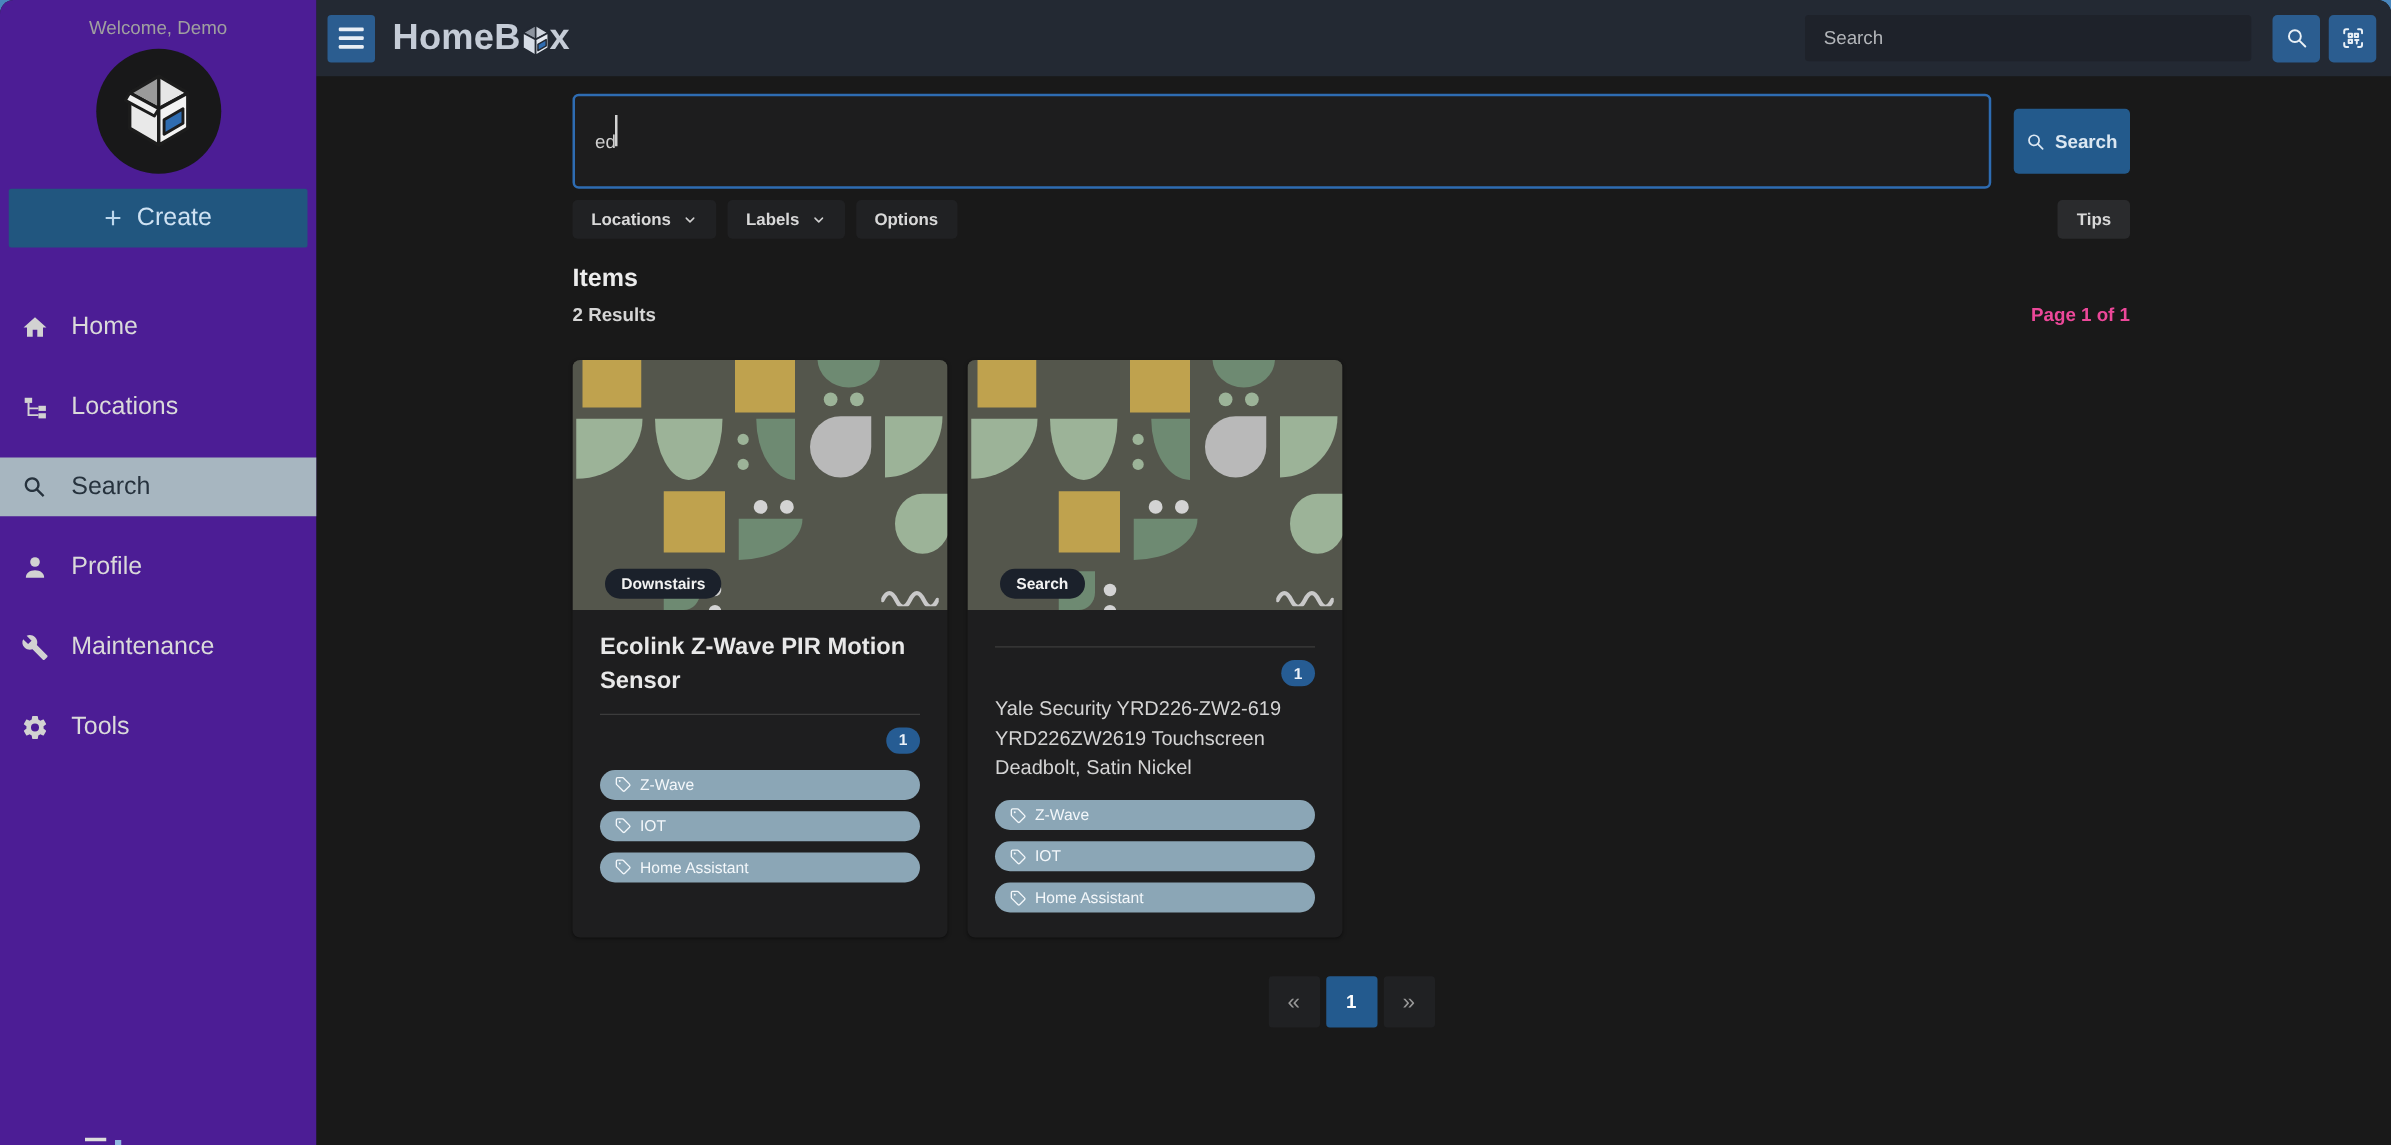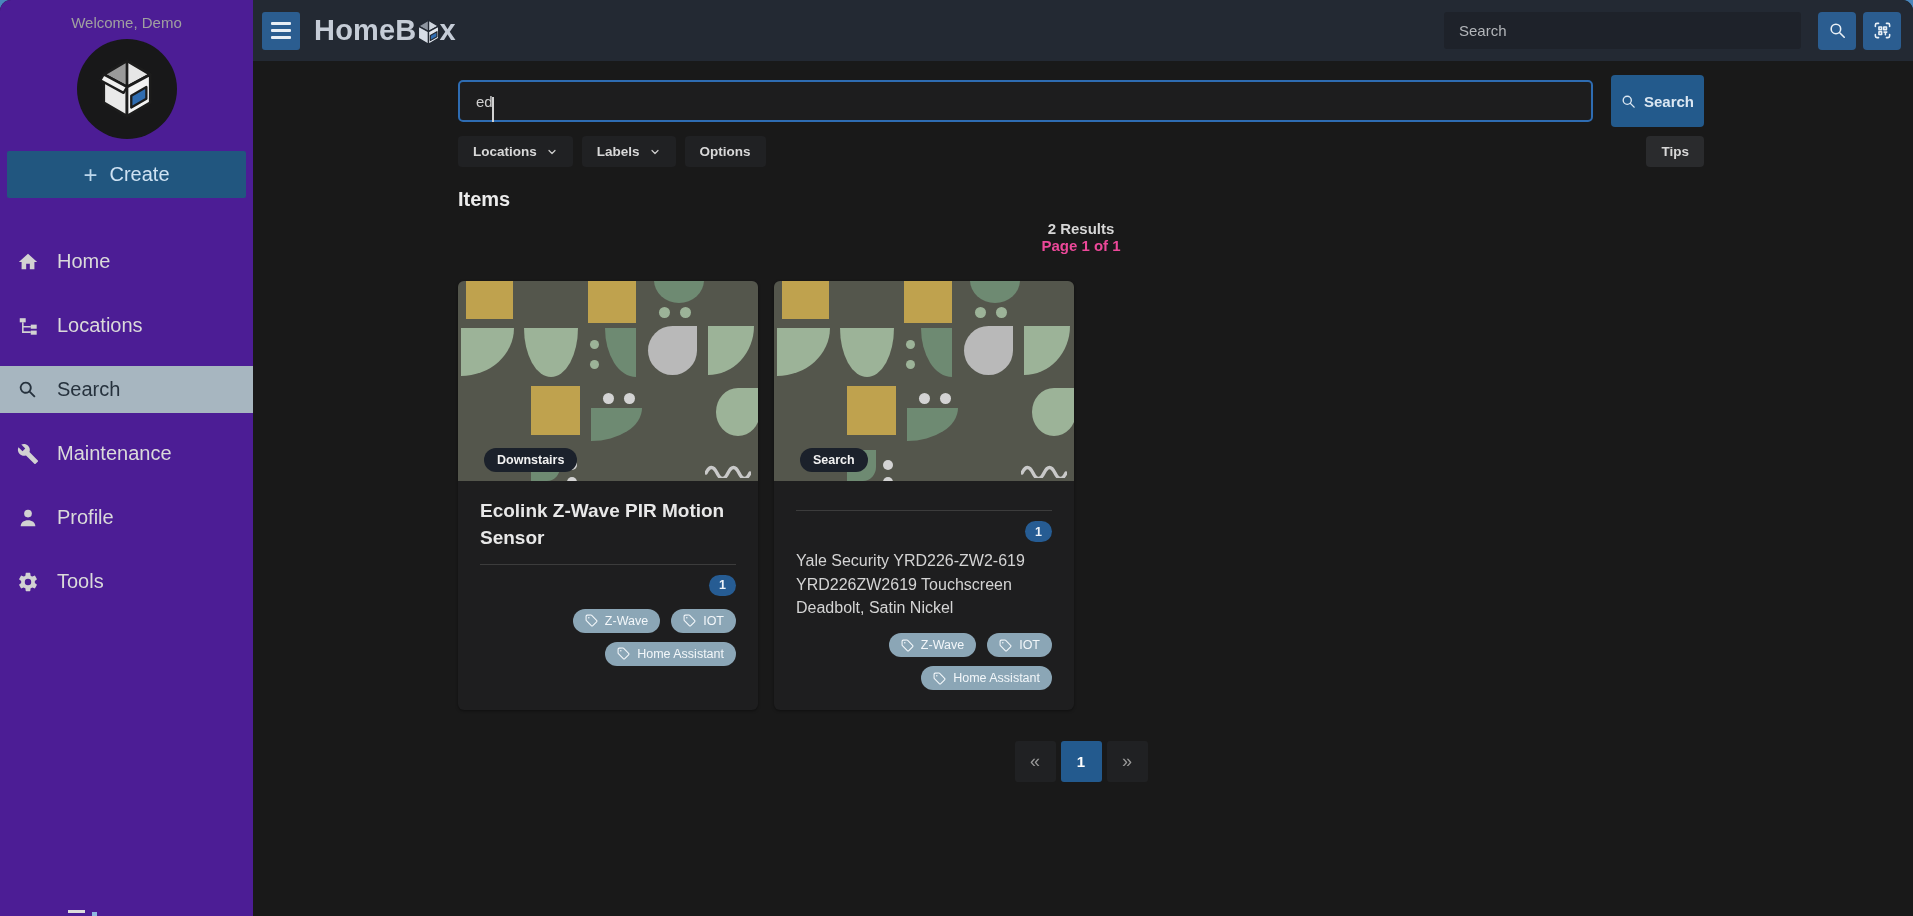--- a/index.html
+++ b/index.html
@@ -114,21 +114,21 @@
   .icon-btn svg { width: 19px; height: 19px; stroke: #e9f0f6; fill: none; stroke-width: 2; stroke-linecap: round; stroke-linejoin: round; }
 
   
   .main {
     position: absolute; top: 61px; left: 253px; right: 0; bottom: 0;
     padding: 14px 209px 0 205px;
     overflow: hidden;
   }
   .search-row { display: flex; align-items: center; gap: 18px; }
   .main-search-wrap {
-    position: relative; flex: 1; height: 42px;
+    position: relative; flex: 1; height: 76px;
     border: 2px solid #2e6cb2; border-radius: 5px;
     background: #1d1d1e;
   }
   .main-search-input {
     width: 100%; height: 100%;
     background: transparent; border: none;
     color: #cfcfcf; font-size: 15px; font-family: inherit;
     padding: 0 16px;
     outline: none;
   }
@@ -157,21 +157,21 @@
     display: inline-flex; align-items: center; gap: 9px;
     cursor: pointer;
   }
   .chip-btn svg { width: 12px; height: 12px; stroke: #cfcfcf; fill: none; stroke-width: 2.4; stroke-linecap: round; stroke-linejoin: round; }
   .tips-btn { background: #2a2b2d; }
 
   .items-title { margin-top: 21px; font-size: 20px; font-weight: 700; color: #ececec; }
   .results-row {
     margin-top: 9px;
     display: flex; align-items: center; justify-content: space-between;
-    font-size: 15px; font-weight: 700; flex-direction: column;
+    font-size: 15px; font-weight: 700;
   }
   .results-count { color: #d6d6d6; }
   .page-indicator { color: #ec4899; text-align: right; }
 
   
   .cards { margin-top: 27px; display: flex; gap: 16px; }
   .card {
     width: 300px; background: #1e1e1f;
     border-radius: 6px; overflow: hidden;
     cursor: pointer;
@@ -208,22 +208,23 @@
     border-radius: 999px;
     font-size: 12.5px; font-weight: 700;
     display: inline-flex; align-items: center; justify-content: center;
   }
   .card-desc {
     margin-top: 7px;
     font-size: 16px; color: #d4d4d4; line-height: 1.48;
   }
   .tags {
     margin-top: 13px; margin-bottom: 3px;
-    display: flex; flex-wrap: wrap; justify-content: flex-end;
+    display: flex; flex-wrap: wrap; justify-content: space-between;
     gap: 9px 11px;
+    flex-direction: column;
   }
   .tag {
     height: 24px; padding: 0 12px;
     background: #8ba6b6; color: #f3f7fa;
     border-radius: 999px;
     font-size: 12.5px;
     display: inline-flex; align-items: center; gap: 7px;
     cursor: pointer;
   }
   .tag svg { width: 13px; height: 13px; stroke: #f3f7fa; stroke-width: 2; fill: none; stroke-linejoin: round; }
@@ -287,33 +288,33 @@
         <span class="nav-icon">
           <svg viewBox="0 0 24 24">
               <path d="M9.5 3a6.5 6.5 0 0 1 5.25 10.33l5.46 5.46-1.42 1.42-5.46-5.46A6.5 6.5 0 1 1 9.5 3m0 2A4.5 4.5 0 1 0 14 9.5 4.5 4.5 0 0 0 9.5 5z"></path>
             </svg>
         </span>
         <span>Search</span>
       </a>
       <a class="nav-item">
         <span class="nav-icon">
           <svg viewBox="0 0 24 24">
-              <path d="M22.7 19L13.6 9.9c.9-2.3.4-5-1.5-6.9-2-2-5-2.4-7.4-1.3L9 6 6 9 1.6 4.7C.4 7.1.9 10.1 2.9 12.1c1.9 1.9 4.6 2.4 6.9 1.5l9.1 9.1c.4.4 1 .4 1.4 0l2.3-2.3c.5-.4.5-1.1.1-1.4z"></path>
+              <circle cx="12" cy="7.2" r="4.2"></circle>
+              <path d="M4 21c0-4.2 3.6-6.6 8-6.6s8 2.4 8 6.6z"></path>
             </svg>
         </span>
-        <span>Maintenance</span>
+        <span>Profile</span>
       </a>
       <a class="nav-item">
         <span class="nav-icon">
           <svg viewBox="0 0 24 24">
-              <circle cx="12" cy="7.2" r="4.2"></circle>
-              <path d="M4 21c0-4.2 3.6-6.6 8-6.6s8 2.4 8 6.6z"></path>
+              <path d="M22.7 19L13.6 9.9c.9-2.3.4-5-1.5-6.9-2-2-5-2.4-7.4-1.3L9 6 6 9 1.6 4.7C.4 7.1.9 10.1 2.9 12.1c1.9 1.9 4.6 2.4 6.9 1.5l9.1 9.1c.4.4 1 .4 1.4 0l2.3-2.3c.5-.4.5-1.1.1-1.4z"></path>
             </svg>
         </span>
-        <span>Profile</span>
+        <span>Maintenance</span>
       </a>
       <a class="nav-item">
         <span class="nav-icon">
           <svg viewBox="0 0 24 24">
               <path d="M12 15.5A3.5 3.5 0 0 1 8.5 12 3.5 3.5 0 0 1 12 8.5a3.5 3.5 0 0 1 3.5 3.5 3.5 3.5 0 0 1-3.5 3.5m7.43-2.53c.04-.32.07-.64.07-.97 0-.33-.03-.66-.07-1l2.11-1.63c.19-.15.24-.42.12-.64l-2-3.46c-.12-.22-.39-.31-.61-.22l-2.49 1c-.52-.39-1.06-.73-1.69-.98l-.37-2.65A.506.506 0 0 0 14 2h-4c-.25 0-.46.18-.5.42l-.37 2.65c-.63.25-1.17.59-1.69.98l-2.49-1c-.22-.09-.49 0-.61.22l-2 3.46c-.13.22-.07.49.12.64L4.57 11c-.04.34-.07.67-.07 1 0 .33.03.65.07.97l-2.11 1.66c-.19.15-.25.42-.12.64l2 3.46c.12.22.39.3.61.22l2.49-1.01c.52.4 1.06.74 1.69.99l.37 2.65c.04.24.25.42.5.42h4c.25 0 .46-.18.5-.42l.37-2.65c.63-.26 1.17-.59 1.69-.99l2.49 1.01c.22.08.49 0 .61-.22l2-3.46c.12-.22.07-.49-.12-.64z"></path>
             </svg>
         </span>
         <span>Tools</span>
       </a>
     </nav>

